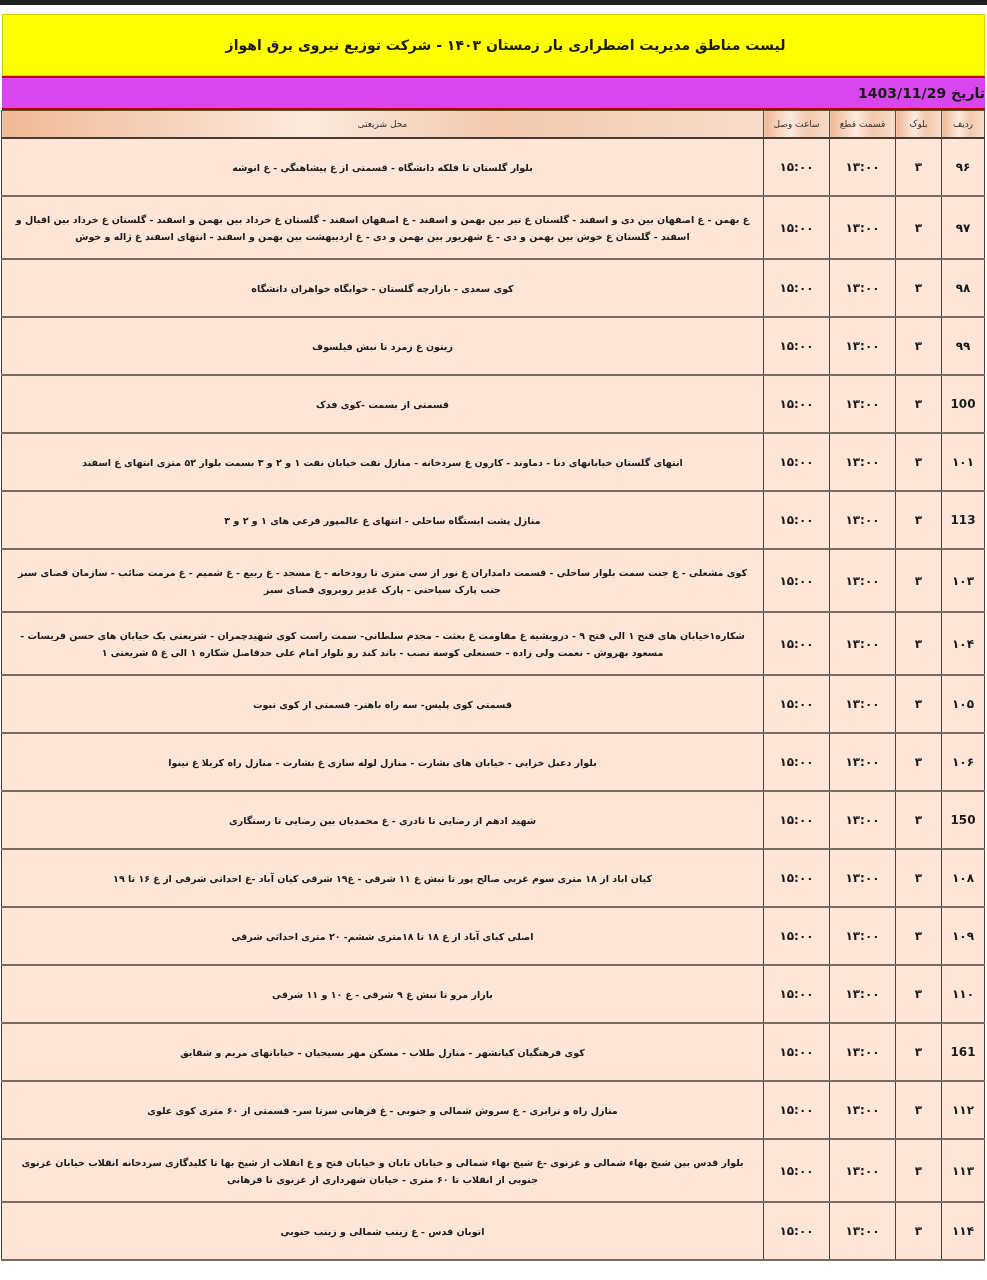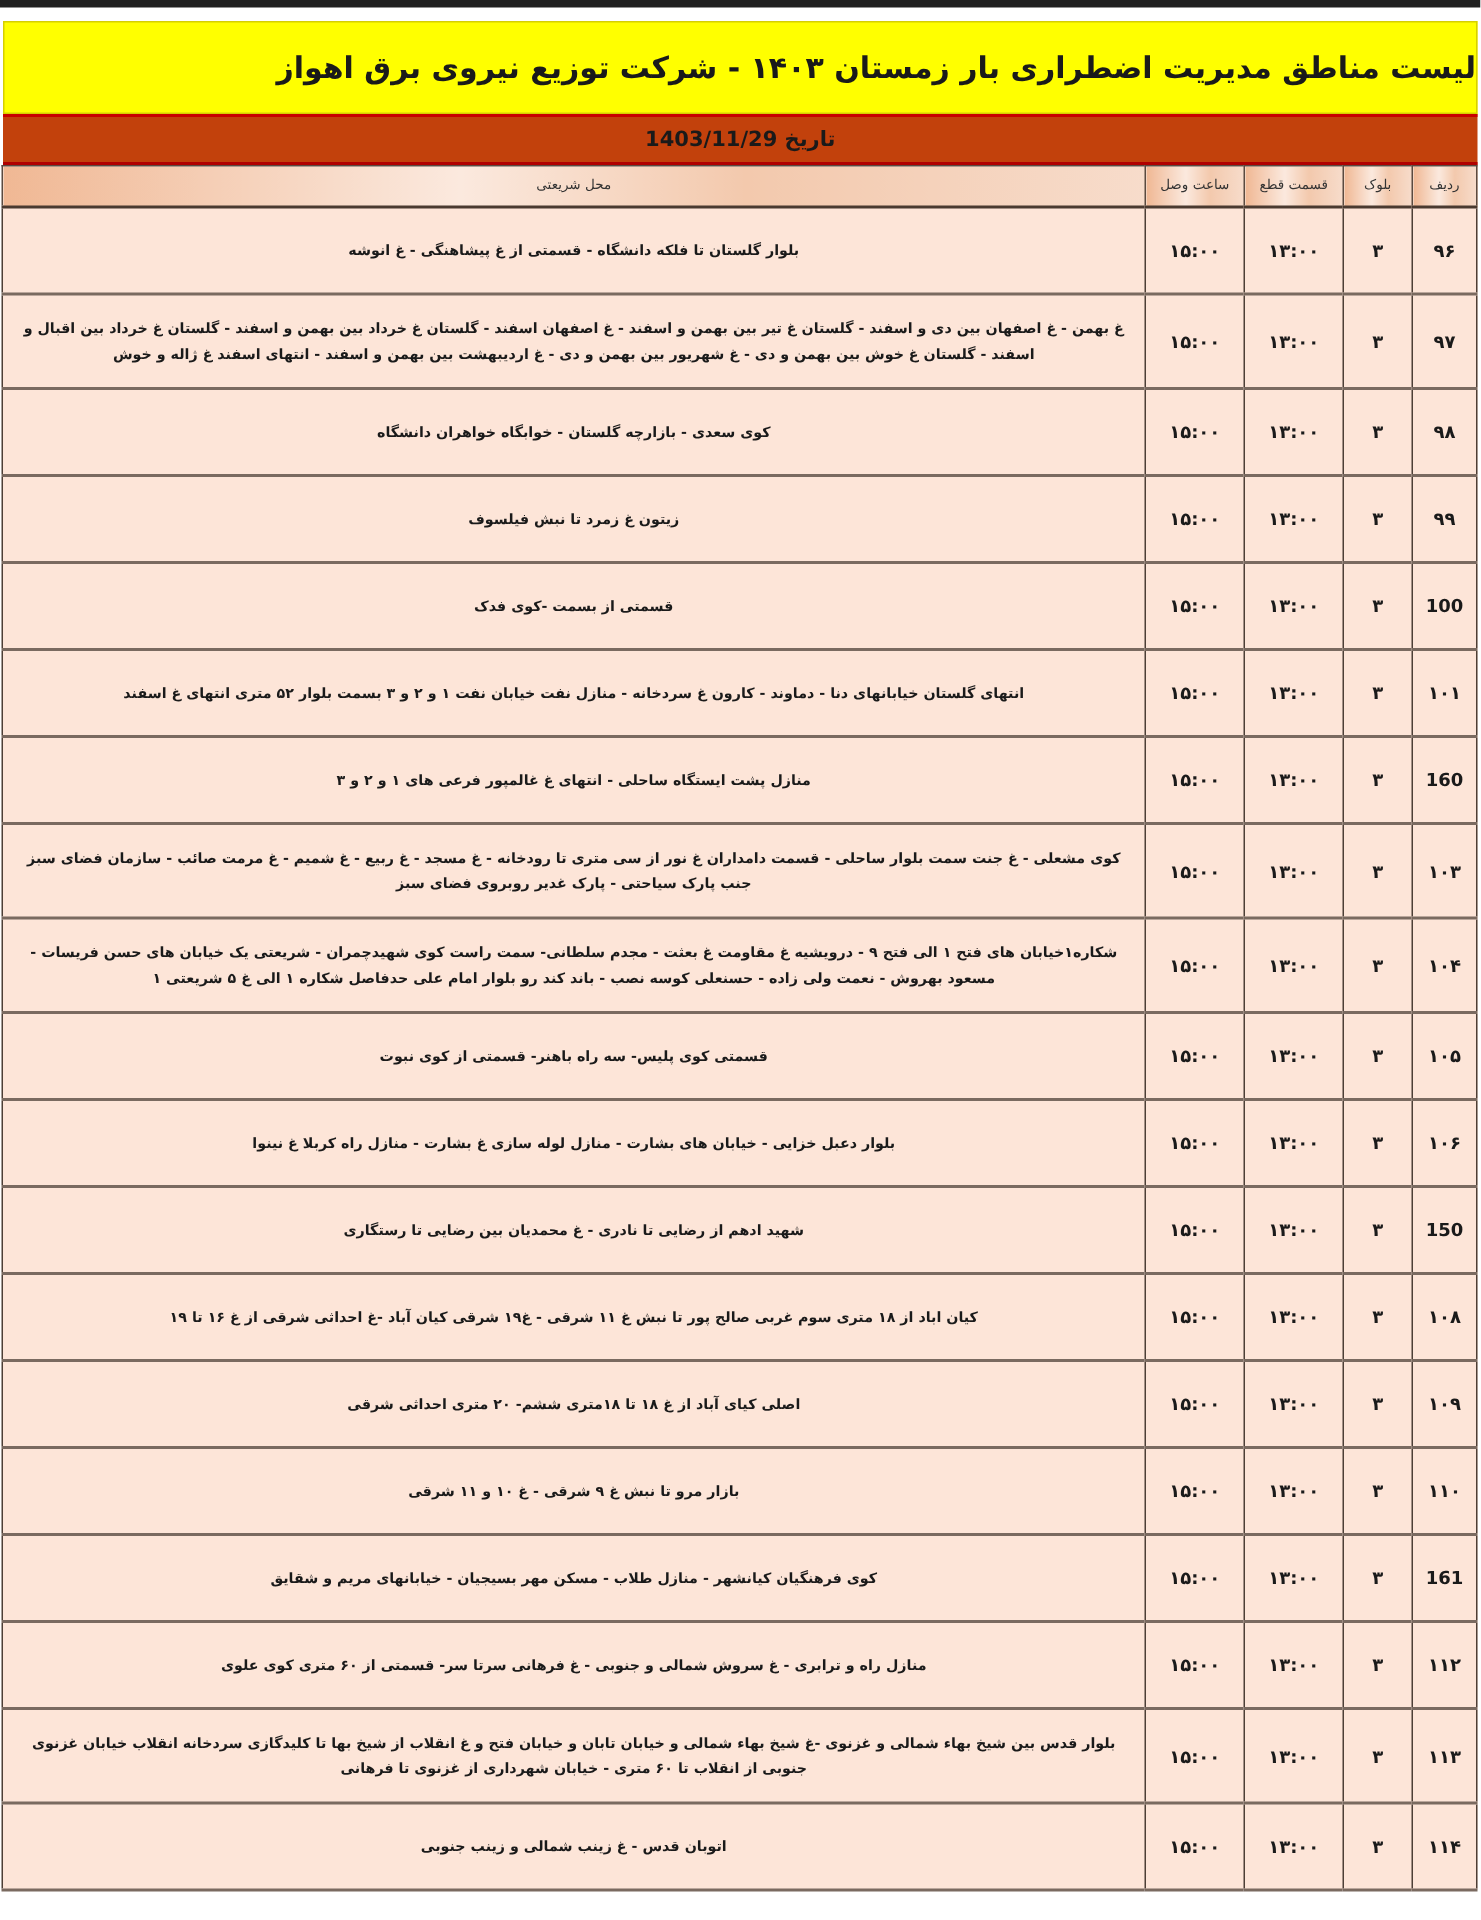--- a/index.html
+++ b/index.html
@@ -5,26 +5,26 @@
   html, body { margin:0; padding:0; }
   body {
     width:987px; height:1280px; background:#ffffff; overflow:hidden;
     font-family:"DejaVu Sans", "Liberation Sans", sans-serif;
     position:relative;
   }
   .topbar { position:absolute; left:0; top:0; width:987px; height:5px; background:#202020; }
   .sheet { position:absolute; left:2px; top:14px; width:983px; direction:rtl; }
   .title-bar {
     height:60px; background:#ffff00; border:1px solid #d6cf00;
+    display:flex; align-items:center; justify-content:center;
+    font-weight:bold; font-size:14px; color:#1a1a1a;padding-left:24px;
+  }
+  .date-bar {
+    height:30px; background:#d946ef; border-top:2px solid #c80000; border-bottom:2px solid #b00000;
     display:flex; align-items:center; 
-    font-weight:bold; font-size:20px; color:#1a1a1a;padding-left:24px;
-  }
-  .date-bar {
-    height:30px; background:#c2410c; border-top:2px solid #c80000; border-bottom:2px solid #b00000;
-    display:flex; align-items:center; justify-content:center;
     font-weight:bold; font-size:14px; color:#1a1a1a;
   }
   table { border-collapse:collapse; width:983px; table-layout:fixed; }
   th {
     height:24px; font-size:9px; font-weight:normal; color:#333;
     background:linear-gradient(to left, #f7dccb 0%, #f3c9ad 35%, #fbe9de 60%, #f0b894 100%);
     border:1px solid #5a4a40; border-bottom:2px solid #4a3a30;
   }
   td {
     background:#fde5d8; border-left:1px solid #4d3f36; border-right:1px solid #4d3f36;
@@ -102,21 +102,21 @@
     <td class="loc">قسمتی از بسمت -کوی فدک</td>
   </tr>
         <tr class="row">
     <td class="num">۱۰۱</td>
     <td class="blk">۳</td>
     <td class="time">۱۳:۰۰</td>
     <td class="time">۱۵:۰۰</td>
     <td class="loc">انتهای گلستان خیابانهای دنا - دماوند - کارون غ سردخانه - منازل نفت خیابان نفت ۱ و ۲ و ۳ بسمت بلوار ۵۲ متری انتهای غ اسفند</td>
   </tr>
         <tr class="row">
-    <td class="num">160</td>
+    <td class="num">113</td>
     <td class="blk">۳</td>
     <td class="time">۱۳:۰۰</td>
     <td class="time">۱۵:۰۰</td>
     <td class="loc">منازل پشت ایستگاه ساحلی - انتهای غ غالمپور فرعی های ۱ و ۲ و ۳</td>
   </tr>
         <tr class="row tall">
     <td class="num">۱۰۳</td>
     <td class="blk">۳</td>
     <td class="time">۱۳:۰۰</td>
     <td class="time">۱۵:۰۰</td>

